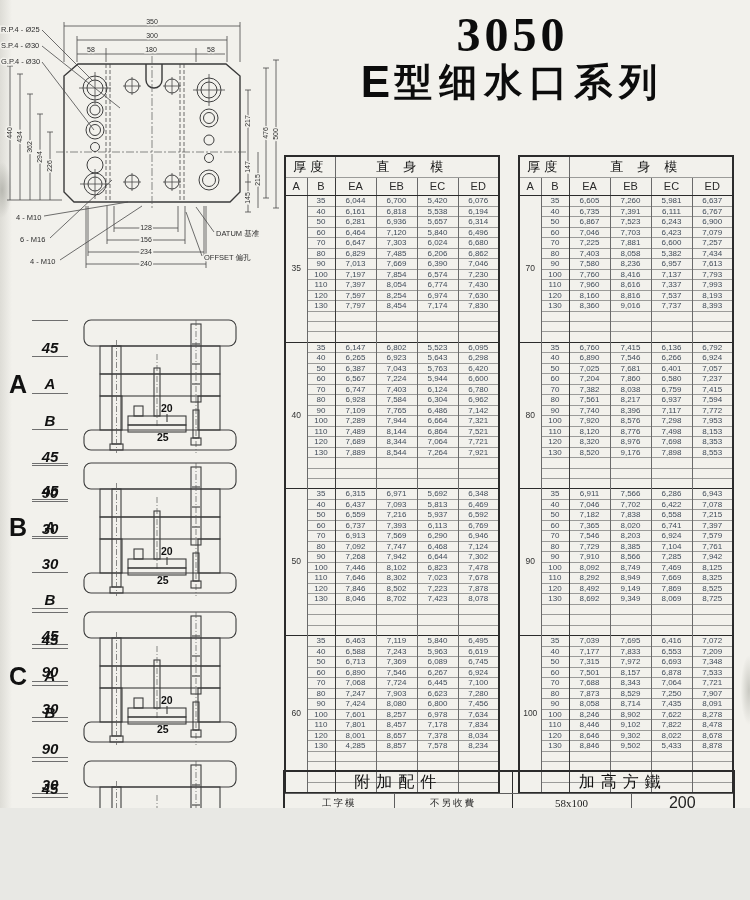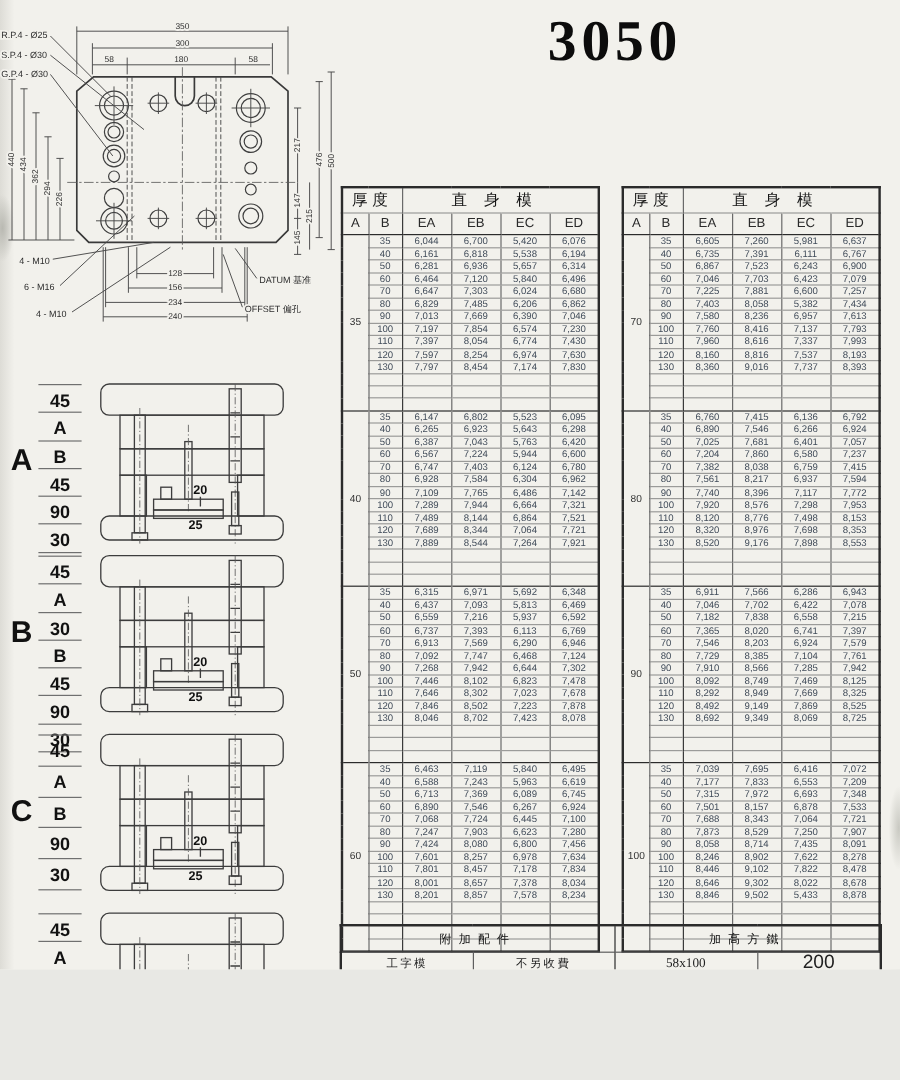--- a/index.html
+++ b/index.html
@@ -25,21 +25,21 @@
   .cc{fill:none;stroke:#3f3f3f;stroke-width:1;}
   .dl{stroke:#4a4a4a;stroke-width:.8;fill:none;}
   .dd{stroke:#4a4a4a;stroke-width:.8;stroke-dasharray:4 2;fill:none;}
   .cdl{stroke:#5a5a5a;stroke-width:.7;stroke-dasharray:8 2 2 2;fill:none;}
   .dt{font:7px "Liberation Sans",sans-serif;fill:#2e2e2e;text-anchor:middle;paint-order:stroke;stroke:#f2f1ec;stroke-width:3px;}
   .ct{font:7.5px "Liberation Sans",sans-serif;fill:#2e2e2e;paint-order:stroke;stroke:#f2f1ec;stroke-width:3px;}
   
   .section{position:absolute;left:4px;width:262px;height:140px;display:flex;align-items:stretch;}
   .bigletter{width:28px;display:flex;align-items:center;justify-content:center;font-weight:bold;font-size:25px;color:#111;}
   .ladder{width:36px;display:flex;flex-direction:column;padding:6px 0 4px;font-weight:bold;font-size:15px;color:#111;text-align:center;}
-  .lab{flex:1;border-top:1px solid #6f6f6f;line-height:1.15;padding-top:5px;}
+  .lab{flex:1;border-top:1px solid #6f6f6f;line-height:1.15;padding-top:18px;font-style:italic;}
   .lab:first-child{border-top:1px solid #6f6f6f;}
   .ladder .lab:last-child{border-bottom:1px solid #6f6f6f;}
   .msvg{flex:0 0 auto;}
   .mo rect,.mo line{fill:none;stroke:#3c3c3c;stroke-width:1.1;}
   .mo .cl{stroke-dasharray:6 2 1 2;stroke-width:.7;stroke:#5a5a5a;}
   .mt{font:bold 10.5px "Liberation Sans",sans-serif;fill:#111;}
   
   table.price{position:absolute;top:155px;border-collapse:collapse;table-layout:fixed;border:2px solid #2b2b2b;background:transparent;}
   .price td{border-left:1px solid #6a6a6a;border-top:1px solid #9b9b99;padding:0;text-align:center;
             height:9.4px;line-height:9.5px;font-size:8px;color:#414c5a;overflow:hidden;white-space:nowrap;}
@@ -47,21 +47,21 @@
   .price td.hthick{letter-spacing:4px;}
   .price td.hbody{letter-spacing:14px;}
   .price tr.h2 td{height:17px;line-height:17px;font-size:11px;color:#2a2a2a;border-bottom:1.6px solid #2b2b2b;}
   .price tr.bt td{border-top:1.6px solid #2b2b2b;}
   .price td.acell{font-size:8.5px;color:#333;border-right:1px solid #6a6a6a;}
   .price td.bcell{border-right:1.4px solid #3a3a3a;}
   
   table.accessory{position:absolute;left:283px;top:770px;width:450px;border-collapse:collapse;table-layout:fixed;border:2px solid #2b2b2b;}
   .accessory td{border:1px solid #5e5e5e;height:15px;padding:0;text-align:center;color:#222;
                 font:11px "Liberation Serif",serif;}
-  .accessory tr.ahead td{height:21px;font-size:10px;letter-spacing:6px;color:#111;}
+  .accessory tr.ahead td{height:21px;font-size:16px;letter-spacing:6px;color:#111;}
   .accessory td.smalltxt{font-size:9.5px;letter-spacing:2px;}
   .accessory td.half{border-right:1.6px solid #2b2b2b;}
   .accessory td.numcell{font-family:"Liberation Sans",sans-serif;font-size:16px;}
 </style>
 </head>
 <body>
 
 <div class="sheet">
 
   <svg class="drawing" width="285" height="312" viewBox="0 0 285 312">
@@ -196,20 +196,23 @@
     <text class="ct" x="20" y="240">6 - M16</text>
     <text class="ct" x="30" y="262">4 - M10</text>
     <line class="dl" x1="214" y1="230" x2="196" y2="205"></line>
     <line class="dl" x1="202" y1="254" x2="186" y2="210"></line>
     <text class="ct" x="216" y="234">DATUM 基准</text>
     <text class="ct" x="204" y="258">OFFSET 偏孔</text>
   </svg>
 
   <div class="title">
     <div class="model">3050</div>
+    <div class="series">
+      <span class="e">E</span><span class="rest">型细水口系列</span>
+    </div>
   </div>
 
   <div id="sections">
       <div class="section" style="top: 314px;">
         <div class="bigletter">A</div>
         <div class="ladder">
           <div class="lab">45</div>
           <div class="lab">A</div>
           <div class="lab">B</div>
           <div class="lab">45</div>
@@ -749,21 +752,21 @@
         </tr>
         <tr>
           <td class="bcell">120</td>
           <td class="pcell">8,001</td>
           <td class="pcell">8,657</td>
           <td class="pcell">7,378</td>
           <td class="pcell">8,034</td>
         </tr>
         <tr>
           <td class="bcell">130</td>
-          <td class="pcell">8,201</td>
+          <td class="pcell">4,285</td>
           <td class="pcell">8,857</td>
           <td class="pcell">7,578</td>
           <td class="pcell">8,234</td>
         </tr>
         <tr>
           <td class="bcell"></td>
           <td></td>
           <td></td>
           <td></td>
           <td></td>

